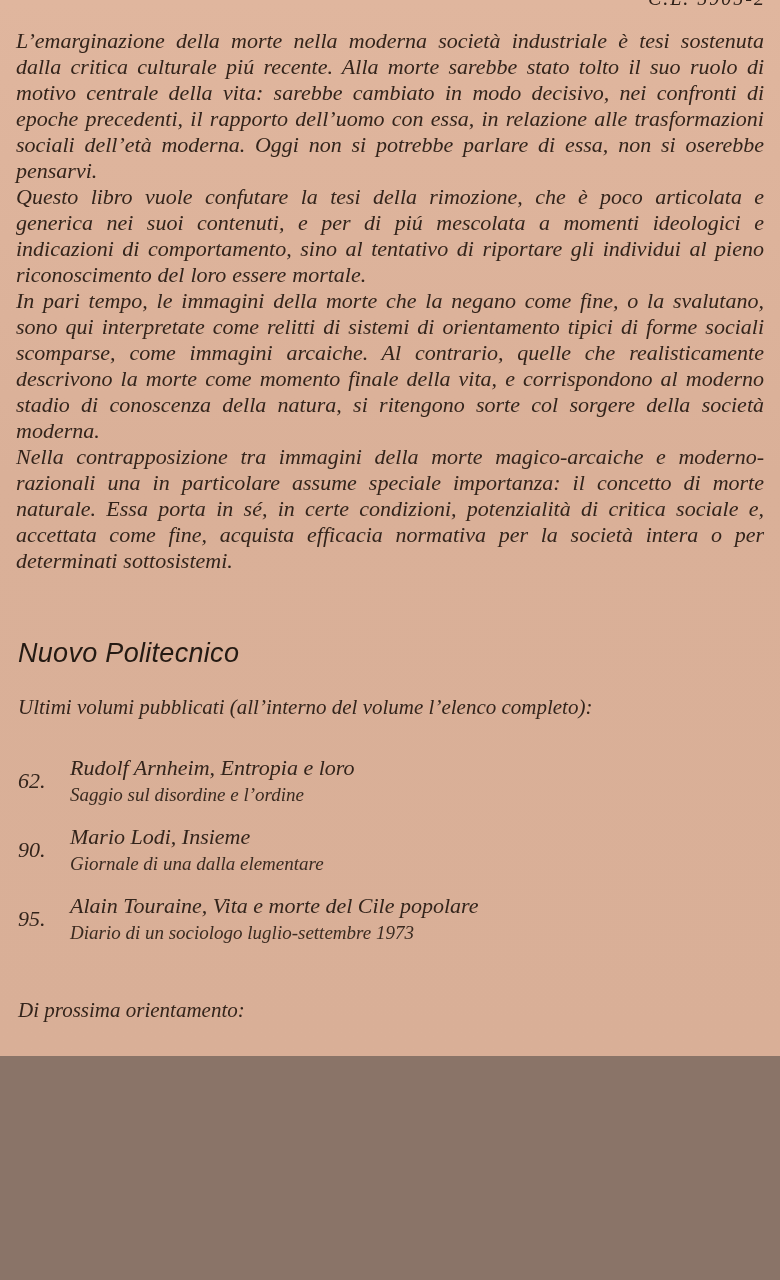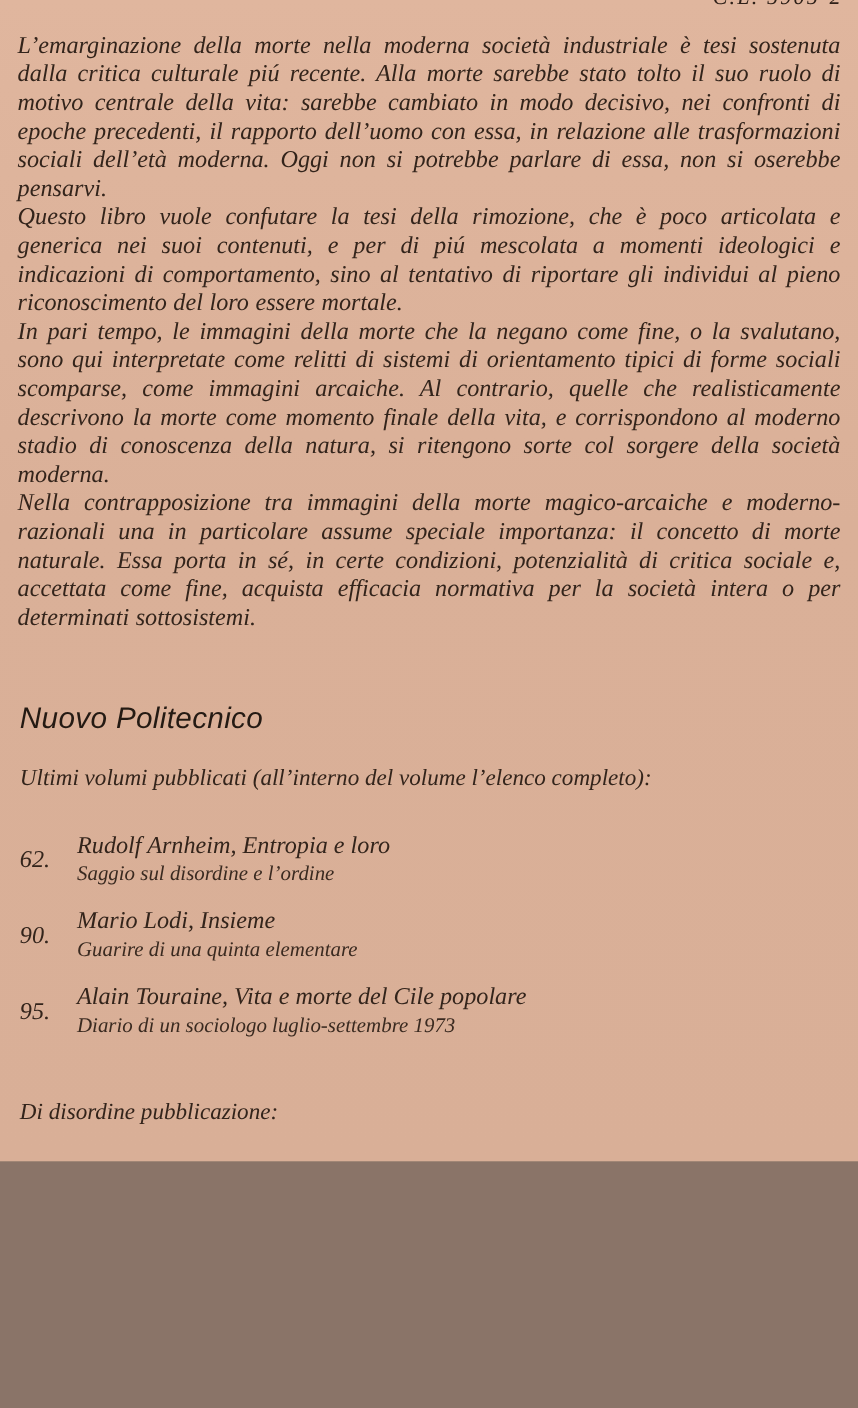--- a/index.html
+++ b/index.html
@@ -123,29 +123,29 @@
         <span class="volume-number">62.</span>
         <span class="volume-text">
           <span class="volume-title">Rudolf Arnheim, Entropia e loro</span><br>
           <span class="volume-subtitle">Saggio sul disordine e l’ordine</span>
         </span>
       </li>
       <li class="volume-item">
         <span class="volume-number">90.</span>
         <span class="volume-text">
           <span class="volume-title">Mario Lodi, Insieme</span><br>
-          <span class="volume-subtitle">Guarire di una quinta elementare</span>
+          <span class="volume-subtitle">Giornale di una dalla elementare</span>
         </span>
       </li>
       <li class="volume-item">
         <span class="volume-number">95.</span>
         <span class="volume-text">
           <span class="volume-title">Alain Touraine, Vita e morte del Cile popolare</span><br>
           <span class="volume-subtitle">Diario di un sociologo luglio-settembre 1973</span>
         </span>
       </li>
     </ul>
 
-    <p class="upcoming-label">Di disordine pubblicazione:</p>
+    <p class="upcoming-label">Di prossima orientamento:</p>
     <p class="upcoming-title">Roger Gentis, Guarire la vita</p>
   </div>
 
 </div>
 
 </body></html>

